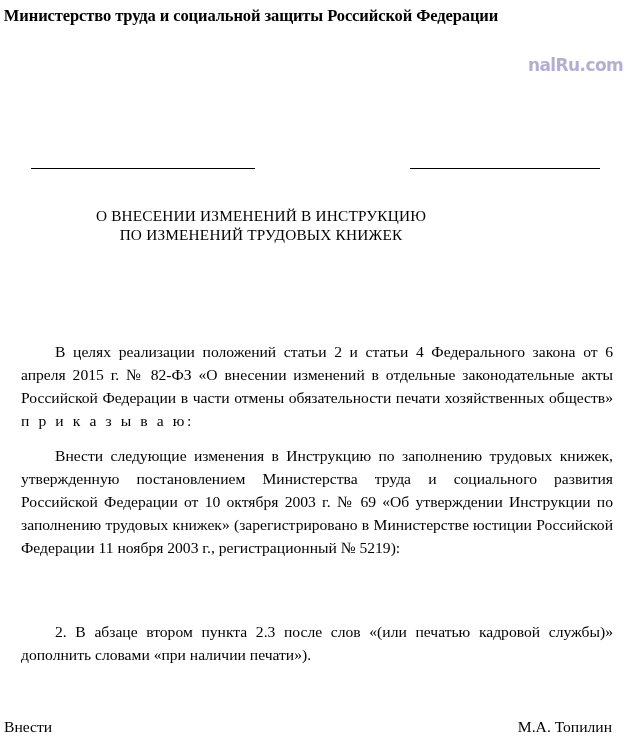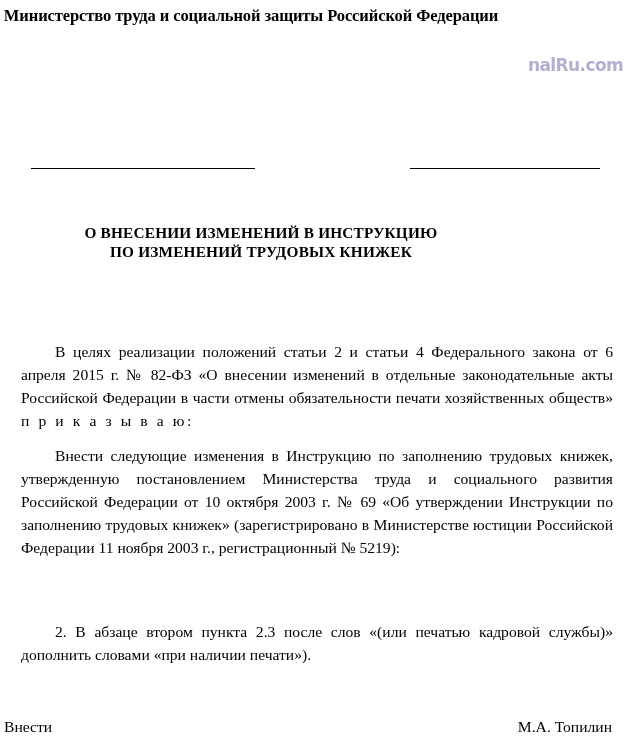--- a/index.html
+++ b/index.html
@@ -63,25 +63,25 @@
     position: absolute;
     height: 0;
     border-top: 1.6px solid #000000;
   }
   .rule-date   { top: 168px; left: 31px;  width: 224px; }
   .rule-number { top: 168px; left: 410px; width: 190px; }
 
   
   .doc-title {
     position: absolute;
-    top: 223px;
+    top: 206px;
     left: 0;
     width: 522px;
     text-align: center;
-    font-weight: bold;
+    font-weight: normal;
     font-size: 15.3px;
     line-height: 19px;
     letter-spacing: 0.2px;
   }
   .doc-title .tl { display: block; white-space: nowrap; }
 
   
   .body-block {
     position: absolute;
     left: 21px;

